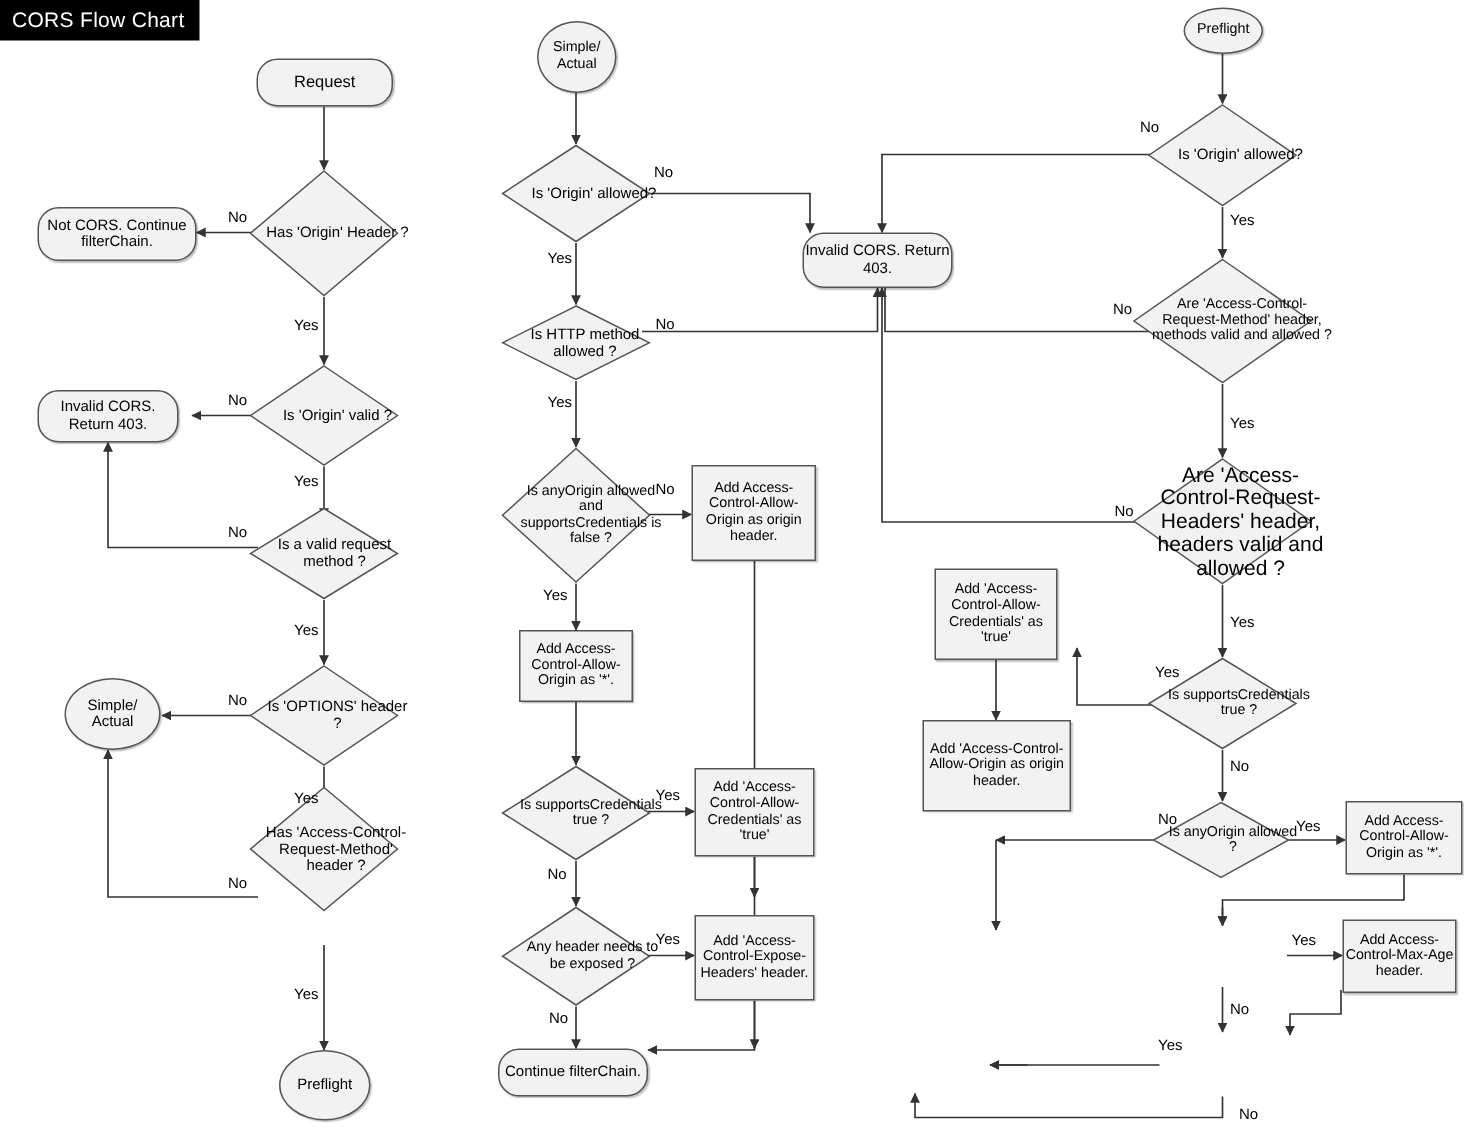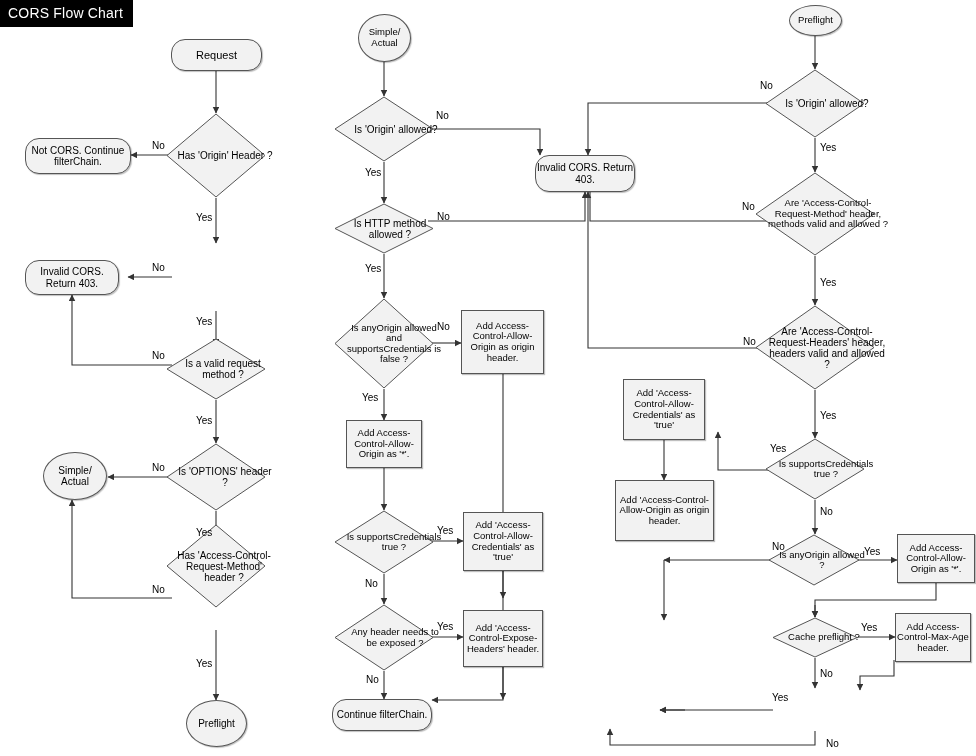--- a/index.html
+++ b/index.html
@@ -122,20 +122,28 @@
       </svg>
     <div class="diamond-label" style="font-size:10px;padding:0 9px;">
         <span>Has 'Origin' Header ?</span>
       </div>
   </div>
 
   <div class="node term" style="left:25px;top:138px;width:106px;height:36px;">
     <span class="txt" style="font-size:10px;">Not CORS. Continue filterChain.</span>
   </div>
 
+  <div class="diamond-wrap" style="left:166px;top:243px;width:100px;height:68px;">
+    <svg class="diamond-bg" viewBox="0 0 100 68">
+        <polygon points="50,1 99,34 50,67 1,34" fill="#f2f2f2" stroke="#555"></polygon>
+      </svg>
+    <div class="diamond-label" style="font-size:10px;padding:0 9px;">
+        <span>Is 'Origin' valid ?</span>
+      </div>
+  </div>
 
   <div class="node term" style="left:25px;top:260px;width:94px;height:35px;">
     <span class="txt" style="font-size:10px;">Invalid CORS. Return 403.</span>
   </div>
 
   <div class="diamond-wrap" style="left:166px;top:338px;width:100px;height:62px;">
     <svg class="diamond-bg" viewBox="0 0 100 62">
         <polygon points="50,1 99,31 50,61 1,31" fill="#f2f2f2" stroke="#555"></polygon>
       </svg>
     <div class="diamond-label" style="font-size:10px;padding:0 7px;">
@@ -261,21 +269,21 @@
       </svg>
     <div class="diamond-label" style="font-size:9.5px;padding:0 13px;">
         <span>Are 'Access-Control-Request-Method' header, methods  valid and allowed ?</span>
       </div>
   </div>
 
   <div class="diamond-wrap" style="left:755px;top:305px;width:120px;height:85px;">
     <svg class="diamond-bg" viewBox="0 0 120 85">
         <polygon points="60,1 119,42.5 60,84 1,42.5" fill="#f2f2f2" stroke="#555"></polygon>
       </svg>
-    <div class="diamond-label" style="font-size:10px;padding:0 12px;">
+    <div class="diamond-label" style="font-size:14px;padding:0 12px;">
         <span>Are 'Access-Control-Request-Headers' header, headers valid and allowed ?</span>
       </div>
   </div>
 
   <div class="diamond-wrap" style="left:765px;top:438px;width:100px;height:62px;">
     <svg class="diamond-bg" viewBox="0 0 100 62">
         <polygon points="50,1 99,31 50,61 1,31" fill="#f2f2f2" stroke="#555"></polygon>
       </svg>
     <div class="diamond-label" style="font-size:9.5px;padding:0 11px;">
         <span>Is supportsCredentials true ?</span>
@@ -296,28 +304,20 @@
   </div>
 
   <div class="node rect" style="left:615px;top:480px;width:99px;height:61px;">
     <span class="txt" style="font-size:9.5px;">Add 'Access-Control-Allow-Origin as origin header.</span>
   </div>
 
   <div class="node rect" style="left:897px;top:534px;width:78px;height:49px;">
     <span class="txt" style="font-size:9.5px;">Add Access-Control-Allow-Origin as '*'.</span>
   </div>
 
-  <div class="diamond-wrap" style="left:772px;top:617px;width:86px;height:41px;">
-    <svg class="diamond-bg" viewBox="0 0 86 41">
-        <polygon points="43,1 85,20.5 43,40 1,20.5" fill="#f2f2f2" stroke="#555"></polygon>
-      </svg>
-    <div class="diamond-label" style="font-size:9.5px;padding:0 9px;">
-        <span>Cache preflight ?</span>
-      </div>
-  </div>
 
   <div class="node rect" style="left:895px;top:613px;width:76px;height:49px;">
     <span class="txt" style="font-size:9.5px;">Add Access-Control-Max-Age header.</span>
   </div>
 
 
 
 
   <span class="elabel" style="left:152px;top:140px;">No</span>
   <span class="elabel" style="left:196px;top:212px;">Yes</span>

